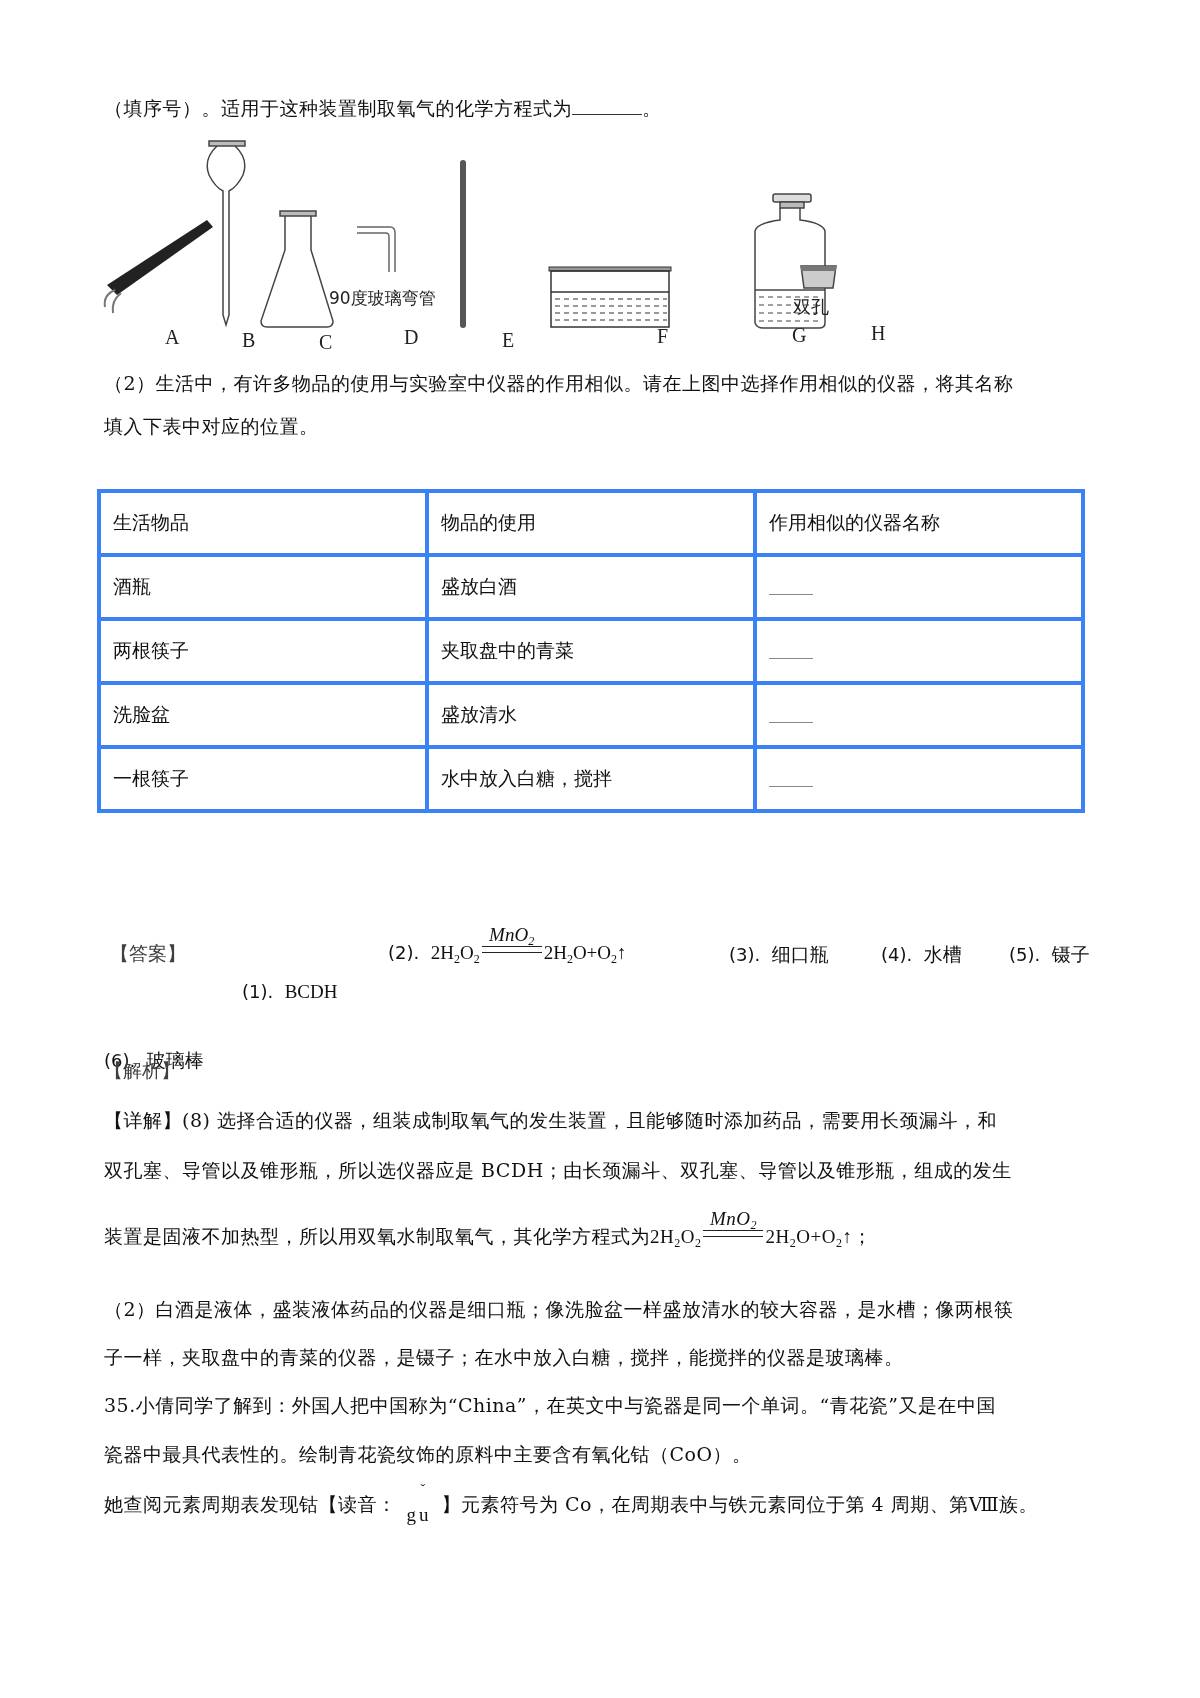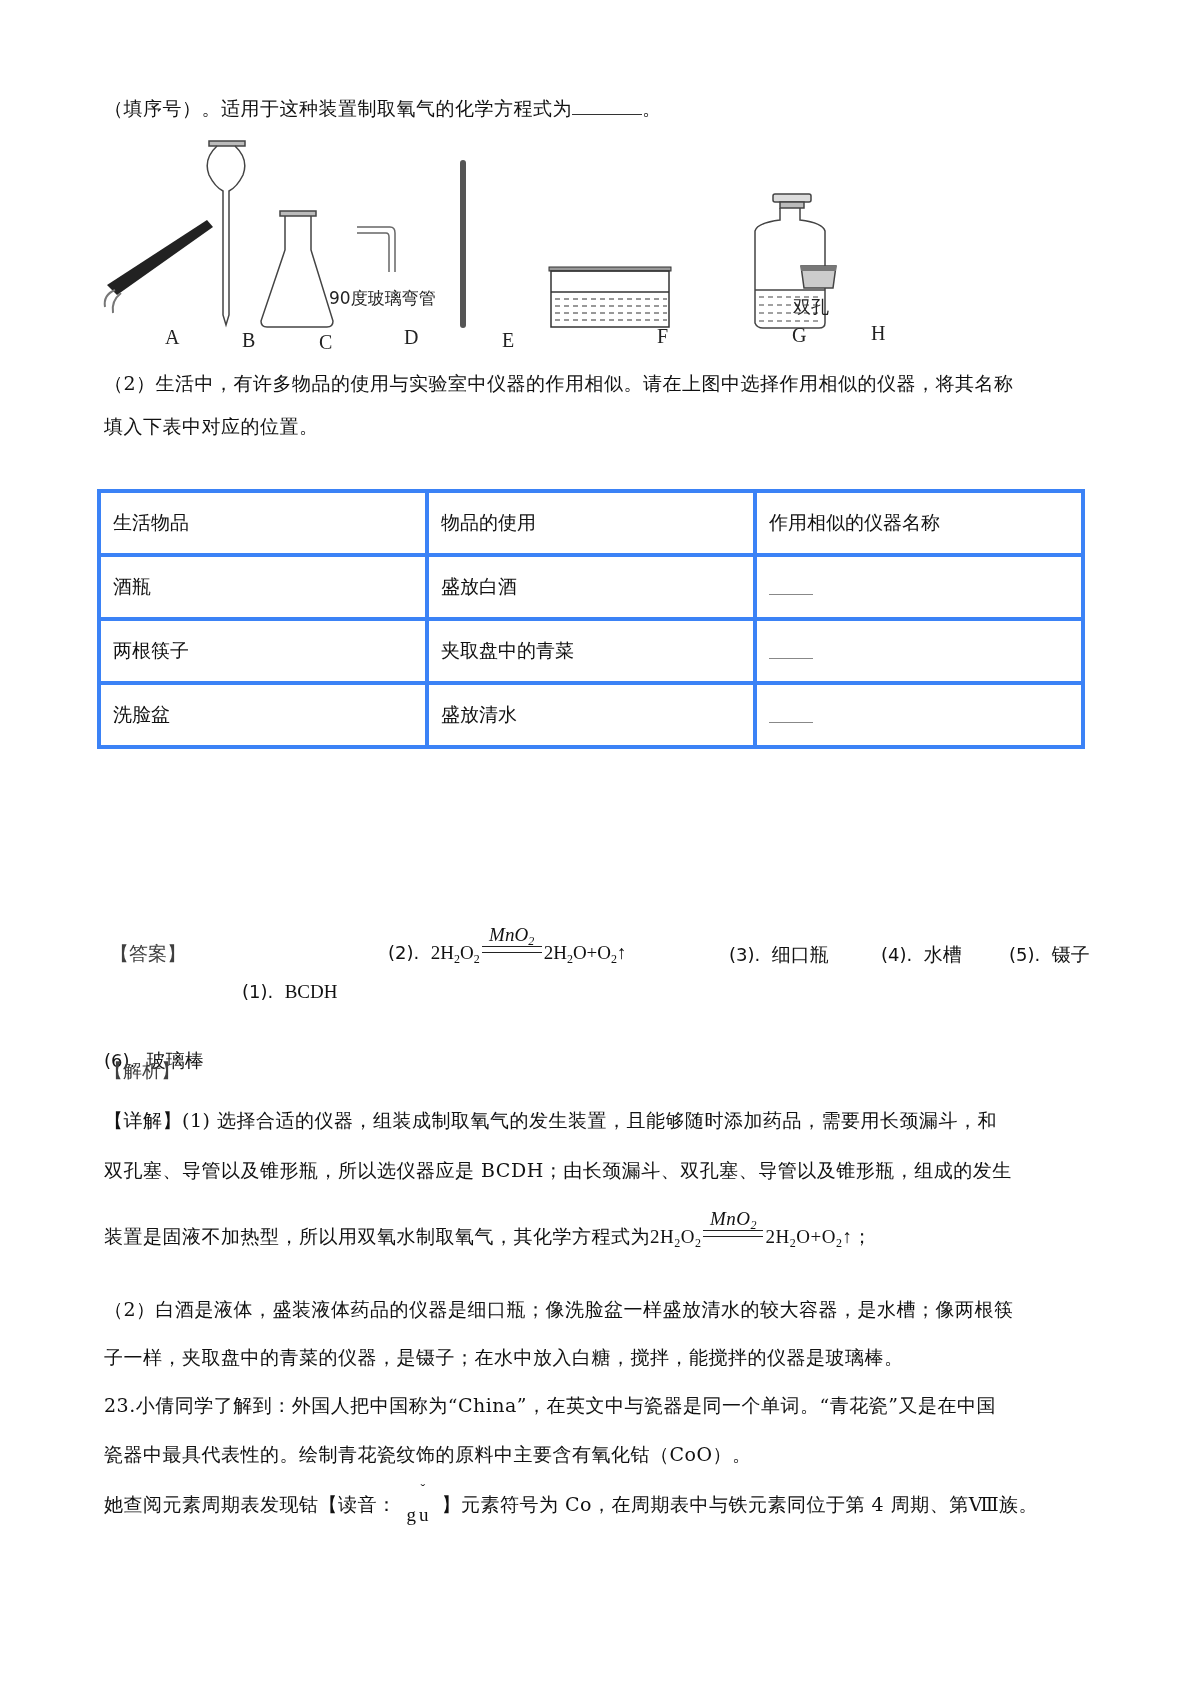--- a/index.html
+++ b/index.html
@@ -115,20 +115,25 @@
   <tr>
     <td>两根筷子</td>
     <td>夹取盘中的青菜</td>
     <td><span class="dash"></span></td>
   </tr>
   <tr>
     <td>洗脸盆</td>
     <td>盛放清水</td>
     <td><span class="dash"></span></td>
   </tr>
+  <tr>
+    <td>一根筷子</td>
+    <td>水中放入白糖，搅拌</td>
+    <td><span class="dash"></span></td>
+  </tr>
 </tbody>
   </table>
 
 <div class="abs blue" style="left:110px;top:941px;font-size:19px;">【答案】</div>
 <div class="abs num" style="left:242px;top:942px;margin-top:39px;">
   <span>(1).</span>&nbsp;
   <span class="eq">BCDH</span>
 </div>
 <div class="abs num" style="left:388px;top:942px;">
   <span>(2).</span>&nbsp;
@@ -145,25 +150,25 @@
 <div class="abs num" style="left:1009px;top:942px;">
   <span>(5).</span>&nbsp;
   <span class="eq">镊子</span>
 </div>
 <div class="abs num" style="left:104px;top:1048px;">
   <span>(6).</span>&nbsp;
   <span class="eq">玻璃棒</span>
 </div>
 
 <div class="abs blue" style="left:104px;top:1058px;font-size:19px;">【解析】</div>
-<div class="line" style="top:1108px;">【详解】(1) 选择合适的仪器，组装成制取氧气的发生装置，且能够随时添加药品，需要用长颈漏斗，和</div>
+<div class="line" style="top:1108px;">【详解】(8) 选择合适的仪器，组装成制取氧气的发生装置，且能够随时添加药品，需要用长颈漏斗，和</div>
 <div class="line" style="top:1158px;">双孔塞、导管以及锥形瓶，所以选仪器应是 BCDH；由长颈漏斗、双孔塞、导管以及锥形瓶，组成的发生</div>
 <div class="line" style="top:1224px;">
   <span>装置是固液不加热型，所以用双氧水制取氧气，其化学方程式为</span><span class="eq"><span>2H</span><sub>2</sub><span>O</span><sub>2</sub><span class="cond"><span class="top"><span>MnO</span><sub>2</sub></span><span class="bars"></span></span><span>2H</span><sub>2</sub><span>O+O</span><sub>2</sub><span>↑</span></span><span>；</span>
 </div>
 <div class="line" style="top:1297px;">（2）白酒是液体，盛装液体药品的仪器是细口瓶；像洗脸盆一样盛放清水的较大容器，是水槽；像两根筷</div>
 <div class="line" style="top:1345px;">子一样，夹取盘中的青菜的仪器，是镊子；在水中放入白糖，搅拌，能搅拌的仪器是玻璃棒。</div>
 
-<div class="line" style="top:1393px;">23.小倩同学了解到：外国人把中国称为“China”，在英文中与瓷器是同一个单词。“青花瓷”又是在中国</div>
+<div class="line" style="top:1393px;">35.小倩同学了解到：外国人把中国称为“China”，在英文中与瓷器是同一个单词。“青花瓷”又是在中国</div>
 <div class="line" style="top:1442px;">瓷器中最具代表性的。绘制青花瓷纹饰的原料中主要含有氧化钴（CoO）。</div>
 <div class="line" style="top:1492px;">
   <span>她查阅元素周期表发现钴【读音：</span><span class="pinyin"><span class="tone">ˇ</span><span>gu</span></span><span>】元素符号为 Co，在周期表中与铁元素同位于第 4 周期、第Ⅷ族。</span>
 </div>
 
 </body></html>

